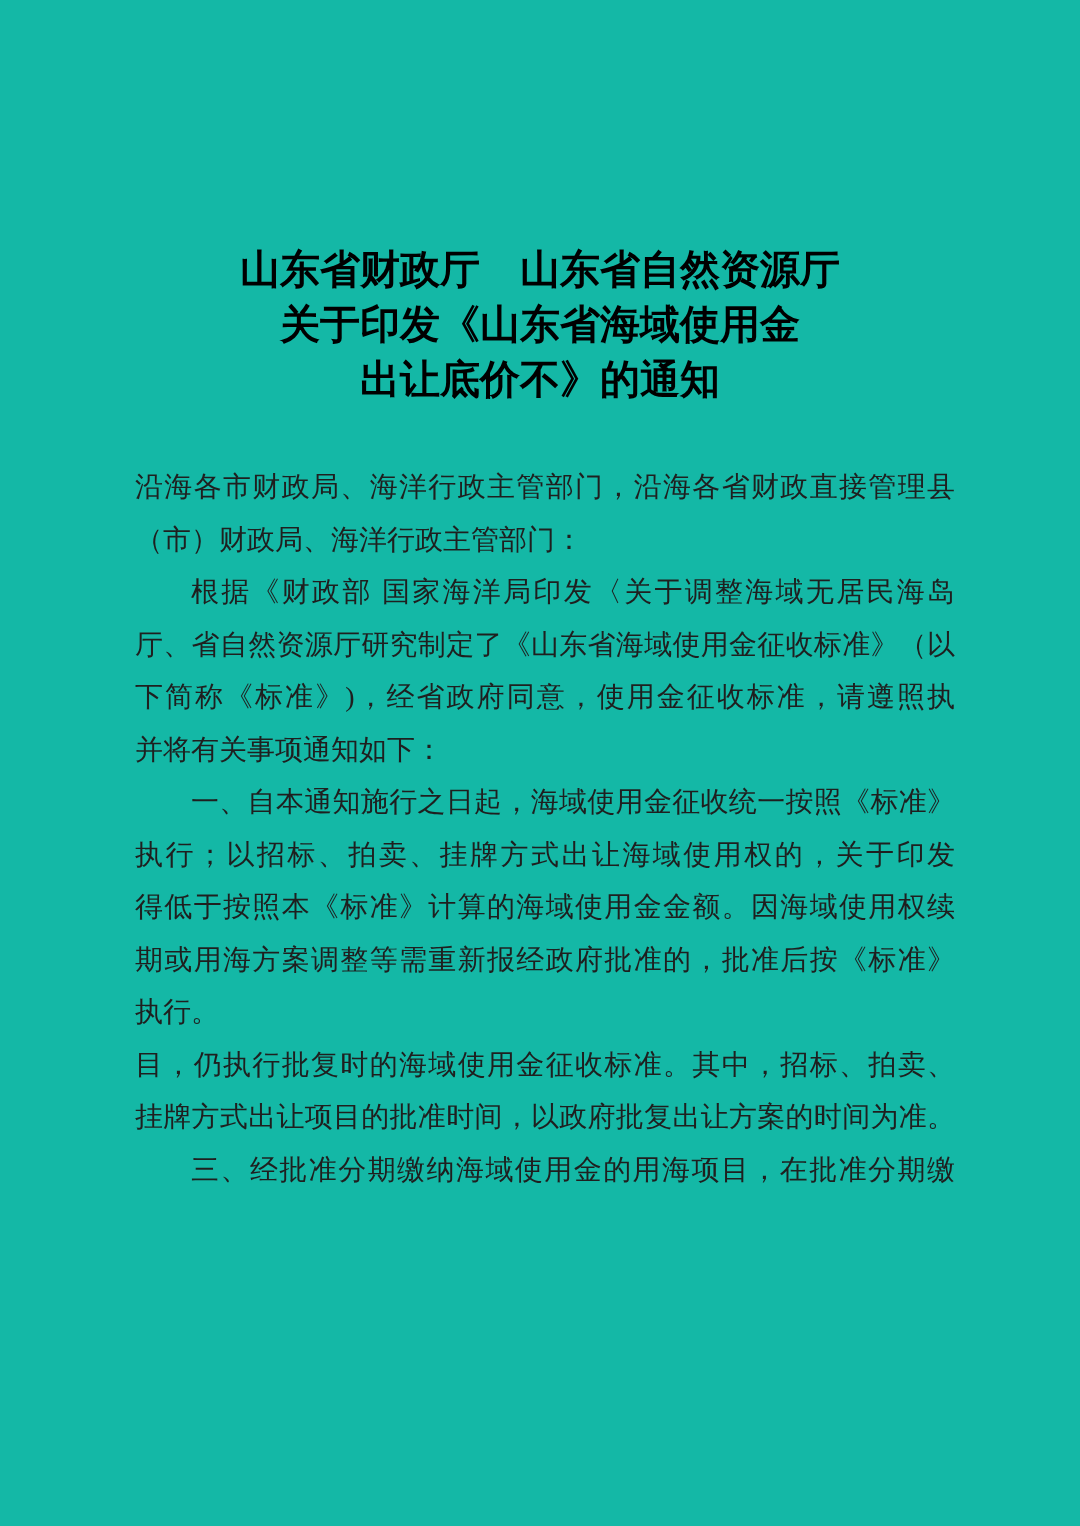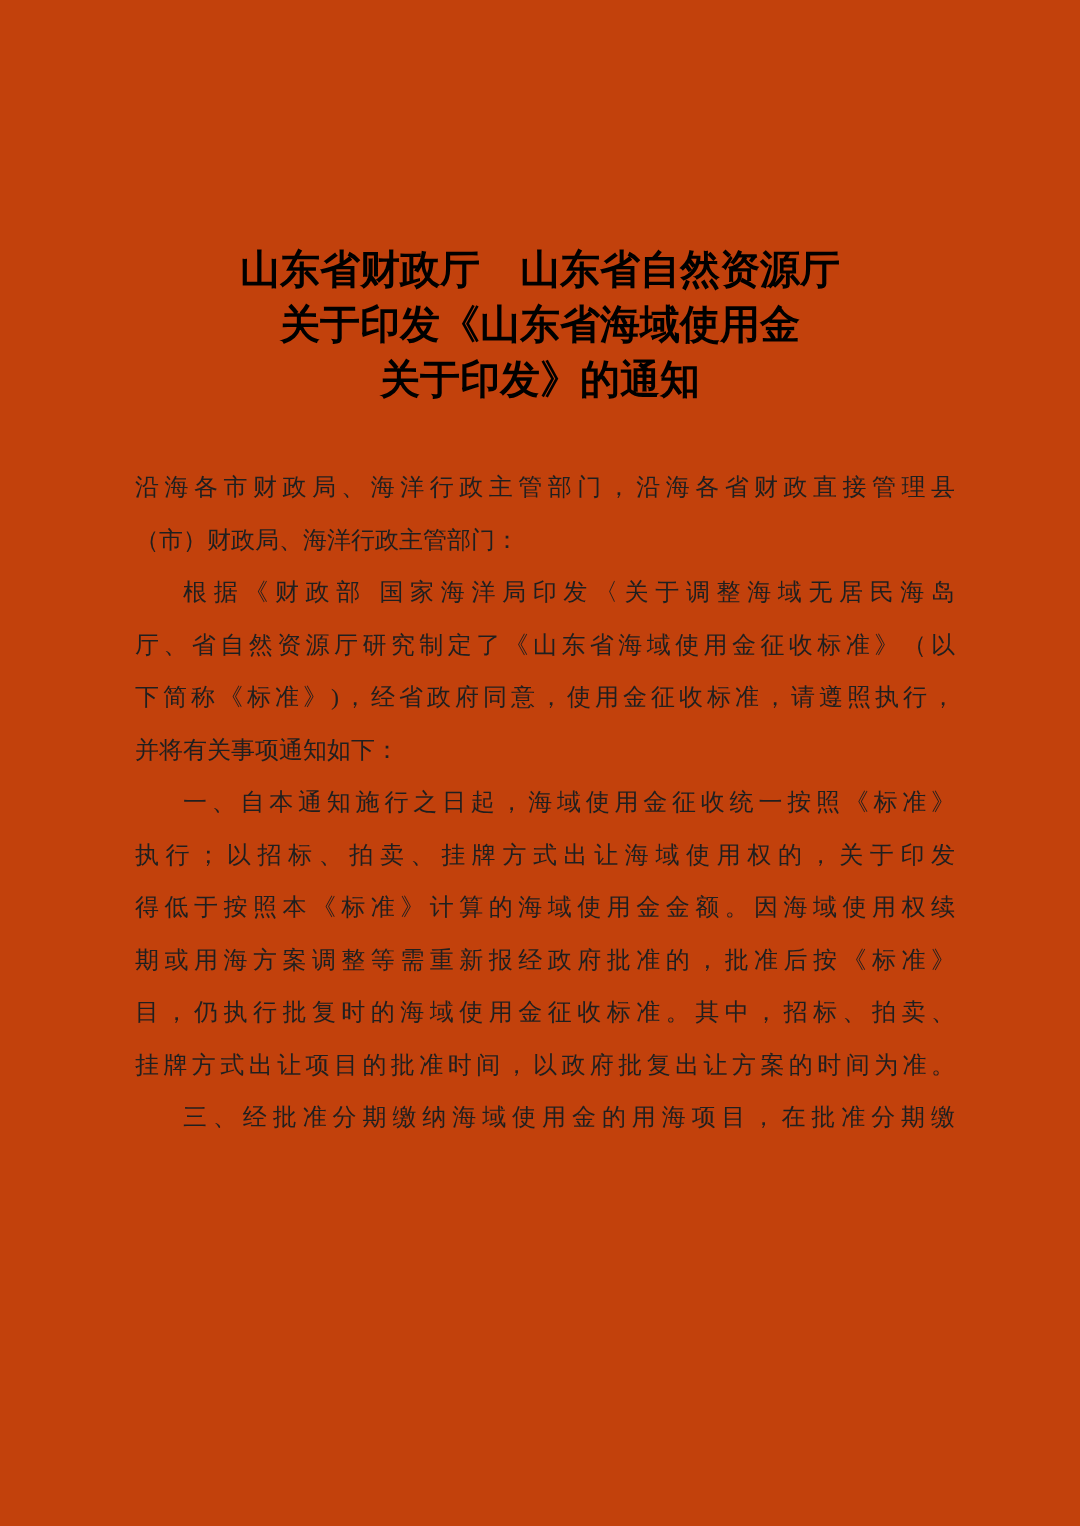--- a/index.html
+++ b/index.html
@@ -28,54 +28,55 @@
   }
   .title-line {
     height: 55px;
     white-space: nowrap;
   }
   .doc-body {
     position: absolute;
     top: 461px;
     left: 135px;
     width: 820px;
-    font-size: 24px;
+    font-size: 28px;
     line-height: 52.5px;
     color: #1f1f1f;
   }
   .line {
     height: 52.5px;
     text-align: left;
     overflow: hidden;
   }
   .line.fill {
     text-align: justify;
     text-align-last: justify;
   }
   .line.indent {
     text-indent: 2em;
   }
 </style>
 </head>
 <body>
 
-<div class="page" style="background: #c2410c;">
+<div class="page" style="background: #14b8a6;">
   <div class="title-block" style="color: rgb(0, 0, 0);">
       <div class="title-line">山东省财政厅　山东省自然资源厅</div>
       <div class="title-line">关于印发《山东省海域使用金</div>
-      <div class="title-line">关于印发》的通知</div>
+      <div class="title-line">出让底价不》的通知</div>
     </div>
   <div class="doc-body" style="color: rgb(31, 31, 31);">
       <div class="line fill">沿海各市财政局、海洋行政主管部门，沿海各省财政直接管理县</div>
       <div class="line">（市）财政局、海洋行政主管部门：</div>
       <div class="line fill indent">根据《财政部 国家海洋局印发〈关于调整海域无居民海岛</div>
       <div class="line fill">厅、省自然资源厅研究制定了《山东省海域使用金征收标准》（以</div>
       <div class="line fill">下简称《标准》)，经省政府同意，使用金征收标准，请遵照执行，</div>
       <div class="line">并将有关事项通知如下：</div>
       <div class="line fill indent">一、自本通知施行之日起，海域使用金征收统一按照《标准》</div>
       <div class="line fill">执行；以招标、拍卖、挂牌方式出让海域使用权的，关于印发</div>
       <div class="line fill">得低于按照本《标准》计算的海域使用金金额。因海域使用权续</div>
       <div class="line fill">期或用海方案调整等需重新报经政府批准的，批准后按《标准》</div>
+      <div class="line">执行。</div>
       <div class="line fill">目，仍执行批复时的海域使用金征收标准。其中，招标、拍卖、</div>
       <div class="line fill">挂牌方式出让项目的批准时间，以政府批复出让方案的时间为准。</div>
       <div class="line fill indent">三、经批准分期缴纳海域使用金的用海项目，在批准分期缴</div>
     </div>
 </div>
 
 </body></html>

